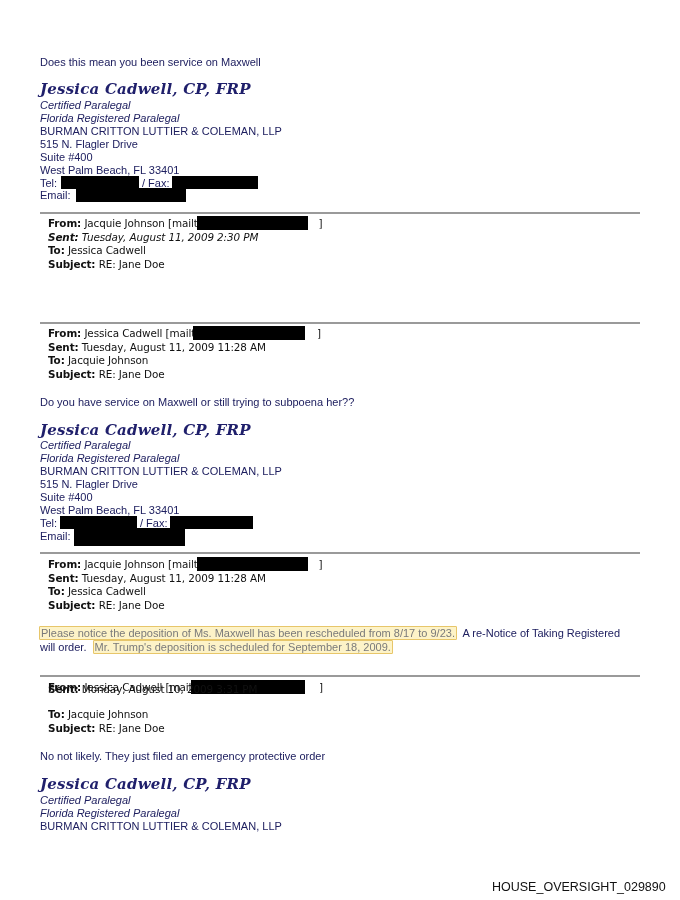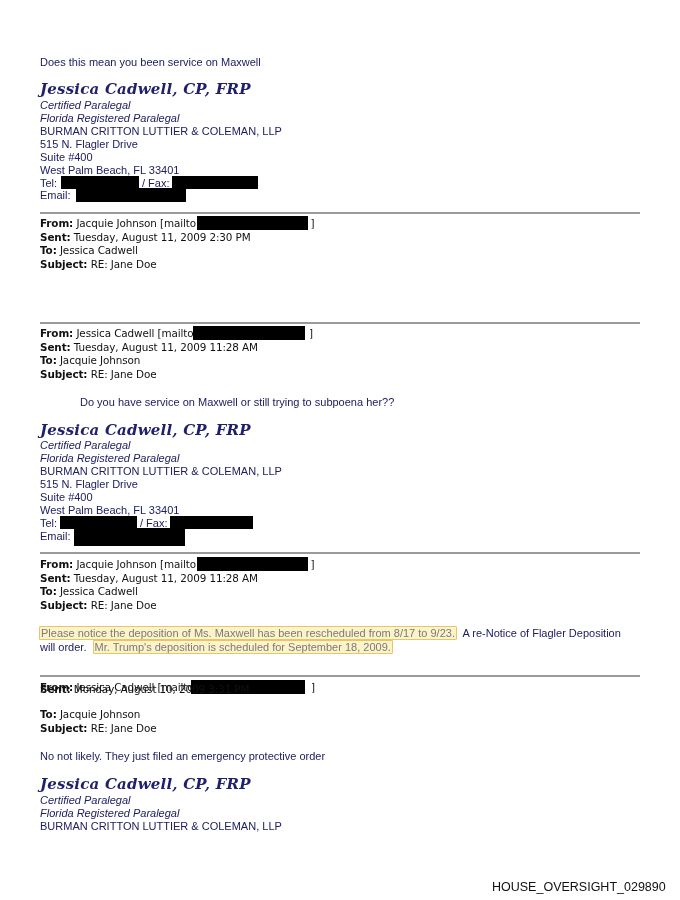--- a/index.html
+++ b/index.html
@@ -35,21 +35,21 @@
     color: #1f2060;
   }
   .sig-line.italic { font-style: italic; }
   .hdr {
     font-family: "DejaVu Sans", "Liberation Sans", sans-serif;
     font-size: 10.4px;
     line-height: 13.5px;
     color: #111111;
     letter-spacing: -0.1px;
   }
-  .hdr b { font-weight: bold; }
+  .hdr b { font-weight: bold; margin-left: 8px; }
   .sep {
     position: absolute;
     left: 40px;
     width: 600px;
     height: 2px;
     background: #9a9a9a;
   }
   .redact {
     position: absolute;
     background: #000000;
@@ -87,21 +87,21 @@
   <div class="redact" style="left:76px; top:188px; width:110px; height:14px;"></div>
 </div>
 
 <div class="sep" style="top:212px;"></div>
 
 <div>
   <div class="abs hdr" style="left:40px; top:217px;">
     <b>From:</b> <span>Jacquie Johnson [mailto:</span><span style="display:inline-block; width:111px;"></span><span>]</span>
   </div>
   <div class="redact" style="left:197px; top:216px; width:111px; height:14px;"></div>
-  <div class="abs hdr" style="left:40px; top:231px;">
+  <div class="abs hdr" style="left:40px; top:231px;font-style:italic;">
     <b>Sent:</b> <span>Tuesday, August 11, 2009 2:30 PM</span>
   </div>
   <div class="abs hdr" style="left:40px; top:244px;">
     <b>To:</b> <span>Jessica Cadwell</span>
   </div>
   <div class="abs hdr" style="left:40px; top:258px;">
     <b>Subject:</b> <span>RE: Jane Doe</span>
   </div>
 </div>
 
@@ -115,21 +115,21 @@
   <div class="abs hdr" style="left:40px; top:341px;">
     <b>Sent:</b> <span>Tuesday, August 11, 2009 11:28 AM</span>
   </div>
   <div class="abs hdr" style="left:40px; top:354px;">
     <b>To:</b> <span>Jacquie Johnson</span>
   </div>
   <div class="abs hdr" style="left:40px; top:368px;">
     <b>Subject:</b> <span>RE: Jane Doe</span>
   </div>
 </div>
-<div class="abs body-text" style="left:40px; top:396px;margin-left:40px;">Do you have service on Maxwell or still trying to subpoena her??</div>
+<div class="abs body-text" style="left:40px; top:396px;">Do you have service on Maxwell or still trying to subpoena her??</div>
 
 <div>
   <div class="abs sig-name" style="left:40px; top:421px;">Jessica Cadwell, CP, FRP</div>
   <div class="abs sig-line italic" style="left:40px; top:439px;">Certified Paralegal</div>
   <div class="abs sig-line italic" style="left:40px; top:452px;">Florida Registered Paralegal</div>
   <div class="abs sig-line" style="left:40px; top:465px;">BURMAN CRITTON LUTTIER &amp; COLEMAN, LLP</div>
   <div class="abs sig-line" style="left:40px; top:478px;">515 N. Flagler Drive</div>
   <div class="abs sig-line" style="left:40px; top:491px;">Suite #400</div>
   <div class="abs sig-line" style="left:40px; top:504px;">West Palm Beach, FL  33401</div>
   <div class="abs sig-line" style="left:40px; top:517px;">Tel:</div>
@@ -153,21 +153,21 @@
   <div class="abs hdr" style="left:40px; top:585px;">
     <b>To:</b> <span>Jessica Cadwell</span>
   </div>
   <div class="abs hdr" style="left:40px; top:599px;">
     <b>Subject:</b> <span>RE: Jane Doe</span>
   </div>
 </div>
 
 <div class="abs body-text" style="left:39px; top:627px;">
   <span class="hl">Please notice the deposition of Ms. Maxwell has been rescheduled from 8/17 to 9/23.</span>&nbsp;
-  <span>A re-Notice of Flagler Deposition</span>
+  <span>A re-Notice of Taking Registered</span>
 </div>
 <div class="abs body-text" style="left:40px; top:641px;">
   <span>will order.</span>&nbsp;
   <span class="hl">Mr. Trump's deposition is scheduled for September 18, 2009.</span>
 </div>
 
 <div class="sep" style="top:675px;"></div>
 
 <div>
   <div class="abs hdr" style="left:40px; top:681px;">

